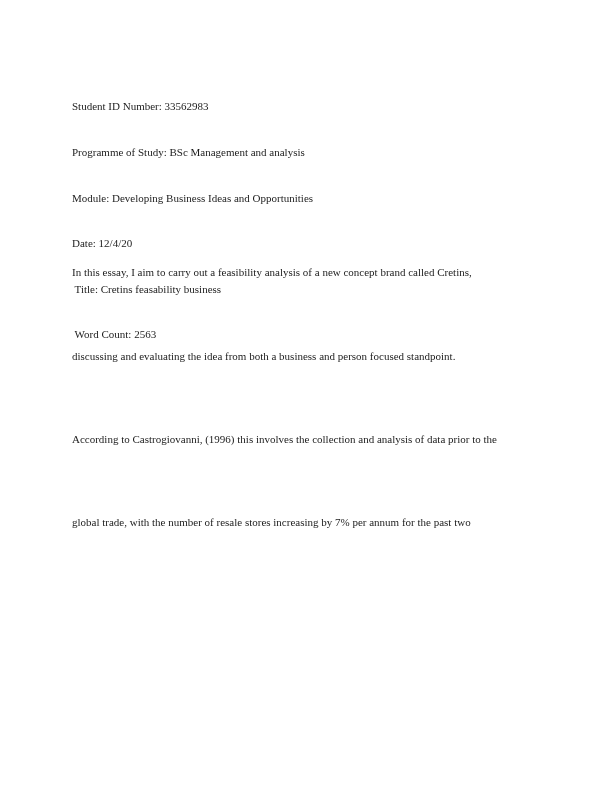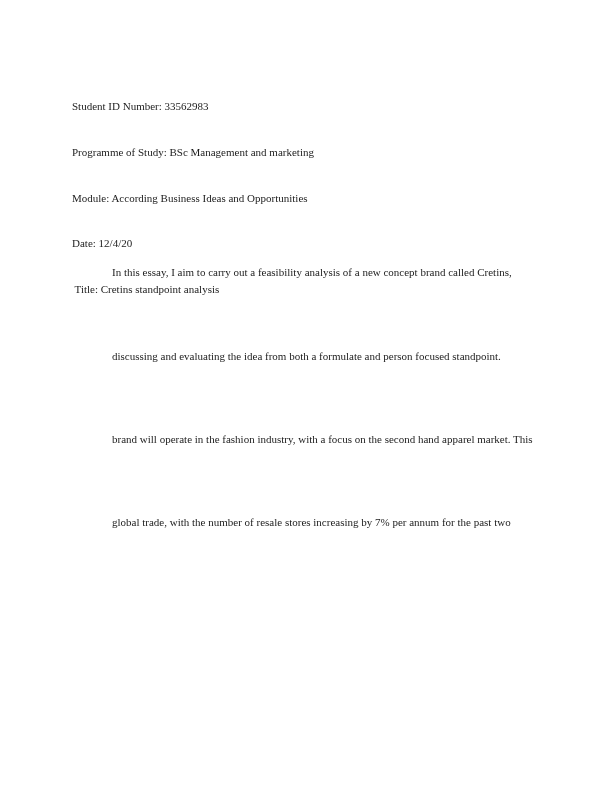--- a/index.html
+++ b/index.html
@@ -28,40 +28,40 @@
     position: absolute;
     left: 72px;
     top: 204px;
     width: 480px;
     font-size: 11px;
     line-height: 27.7px;
     white-space: pre;
   }
   .bline {
     height: 27.7px;
-    margin-left: 40px;
   }
 </style>
 </head>
 <body>
 
 <div class="page">
 
   <div class="header-block">
     <div>Student ID Number: 33562983</div>
-    <div>Programme of Study: BSc Management and marketing</div>
-    <div>Module: According Business Ideas and Opportunities</div>
+    <div>Programme of Study: BSc Management and analysis</div>
+    <div>Module: Developing Business Ideas and Opportunities</div>
     <div>Date: 12/4/20</div>
-    <div> Title: Cretins standpoint analysis</div>
+    <div> Title: Cretins feasability business</div>
+    <div> Word Count: 2563</div>
   </div>
 
   <div class="body-block">
     <div class="bline">In this essay, I aim to carry out a feasibility analysis of a new concept brand called Cretins,</div>
-    <div class="bline">discussing and evaluating the idea from both a formulate and person focused standpoint.</div>
-    <div class="bline">brand will operate in the fashion industry, with a focus on the second hand apparel market. This</div>
+    <div class="bline">discussing and evaluating the idea from both a business and person focused standpoint.</div>
+    <div class="bline">According to Castrogiovanni, (1996) this involves the collection and analysis of data prior to the</div>
     <div class="bline">global trade, with the number of resale stores increasing by 7% per annum for the past two</div>
     
     
     
     
 
     
 
     
 

